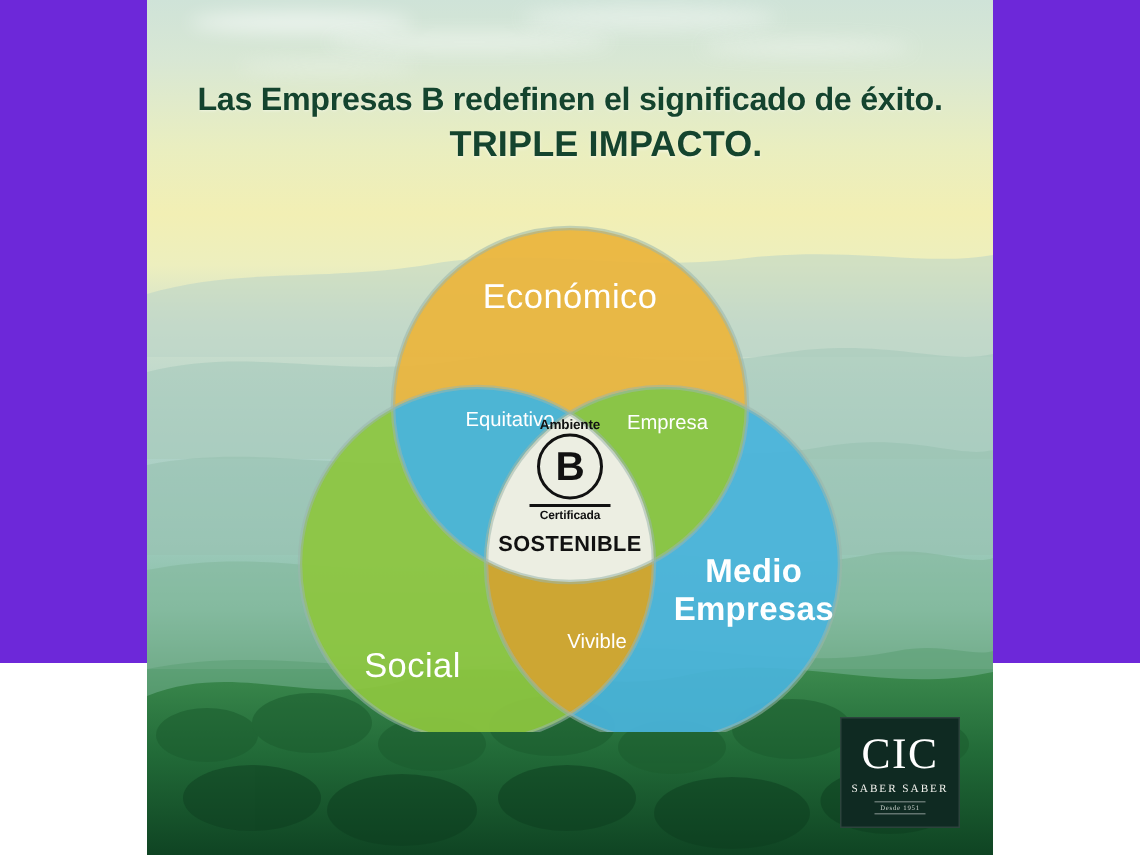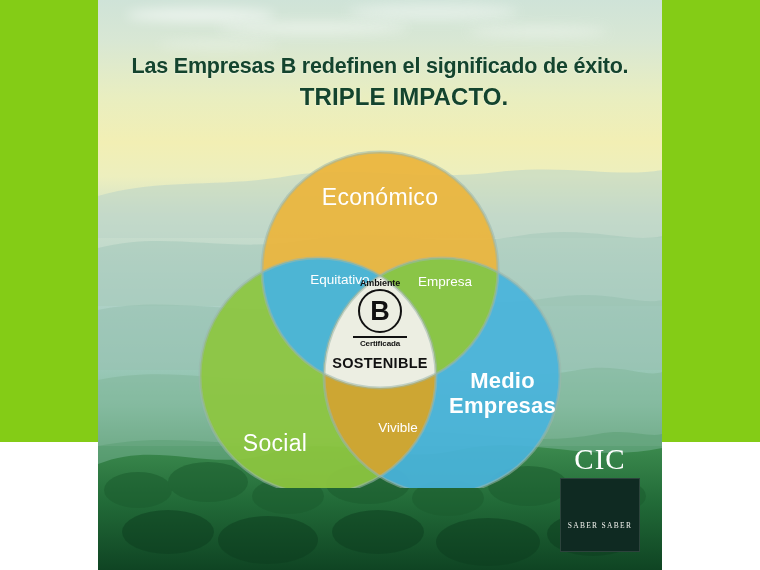--- a/index.html
+++ b/index.html
@@ -1,18 +1,18 @@
 <!DOCTYPE html>
 <html><head>
 <meta charset="utf-8">
 <style>
   html,body{margin:0;padding:0;background:#ffffff;}
   body{width:760px;height:570px;overflow:hidden;font-family:"Liberation Sans",sans-serif;}
 
-  #stage{position:relative;width:760px;height:442px;background:#84cc16;}
+  #stage{position:relative;width:760px;height:442px;background:#6d28d9;}
 
   
   #poster{
     position:absolute;left:98px;top:0;width:564px;height:570px;
     overflow:hidden;
     background:linear-gradient(180deg,
        #cfe3d8 0%,
        #d8e7d4 7%,
        #e9eec0 17%,
        #f2efb4 25%,
@@ -86,21 +86,20 @@
   #bmark .rule{width:54px;height:2.4px;background:#111;margin:3px auto 1px;}
   #bmark .t-cert{font-size:8px;font-weight:bold;letter-spacing:-.1px;line-height:9px;}
   #bmark .t-sost{font-size:14.5px;font-weight:bold;letter-spacing:.3px;margin-top:7px;}
 
   
   #cic{
     position:absolute;right:22px;bottom:18px;width:78px;height:72px;
     background:#0f2a22;border:1px solid rgba(255,255,255,.12);
     display:flex;flex-direction:column;align-items:center;justify-content:center;
     z-index:8;
-    gap:44px;
   }
   #cic .cic-main{
     font-family:"Liberation Serif",serif;color:#ffffff;
     font-size:29px;line-height:30px;letter-spacing:1px;
   }
   #cic .cic-sub{
     font-family:"Liberation Serif",serif;color:#f2f2ee;
     font-size:7.5px;letter-spacing:1.3px;margin-top:3px;
   }
   #cic .cic-since{

